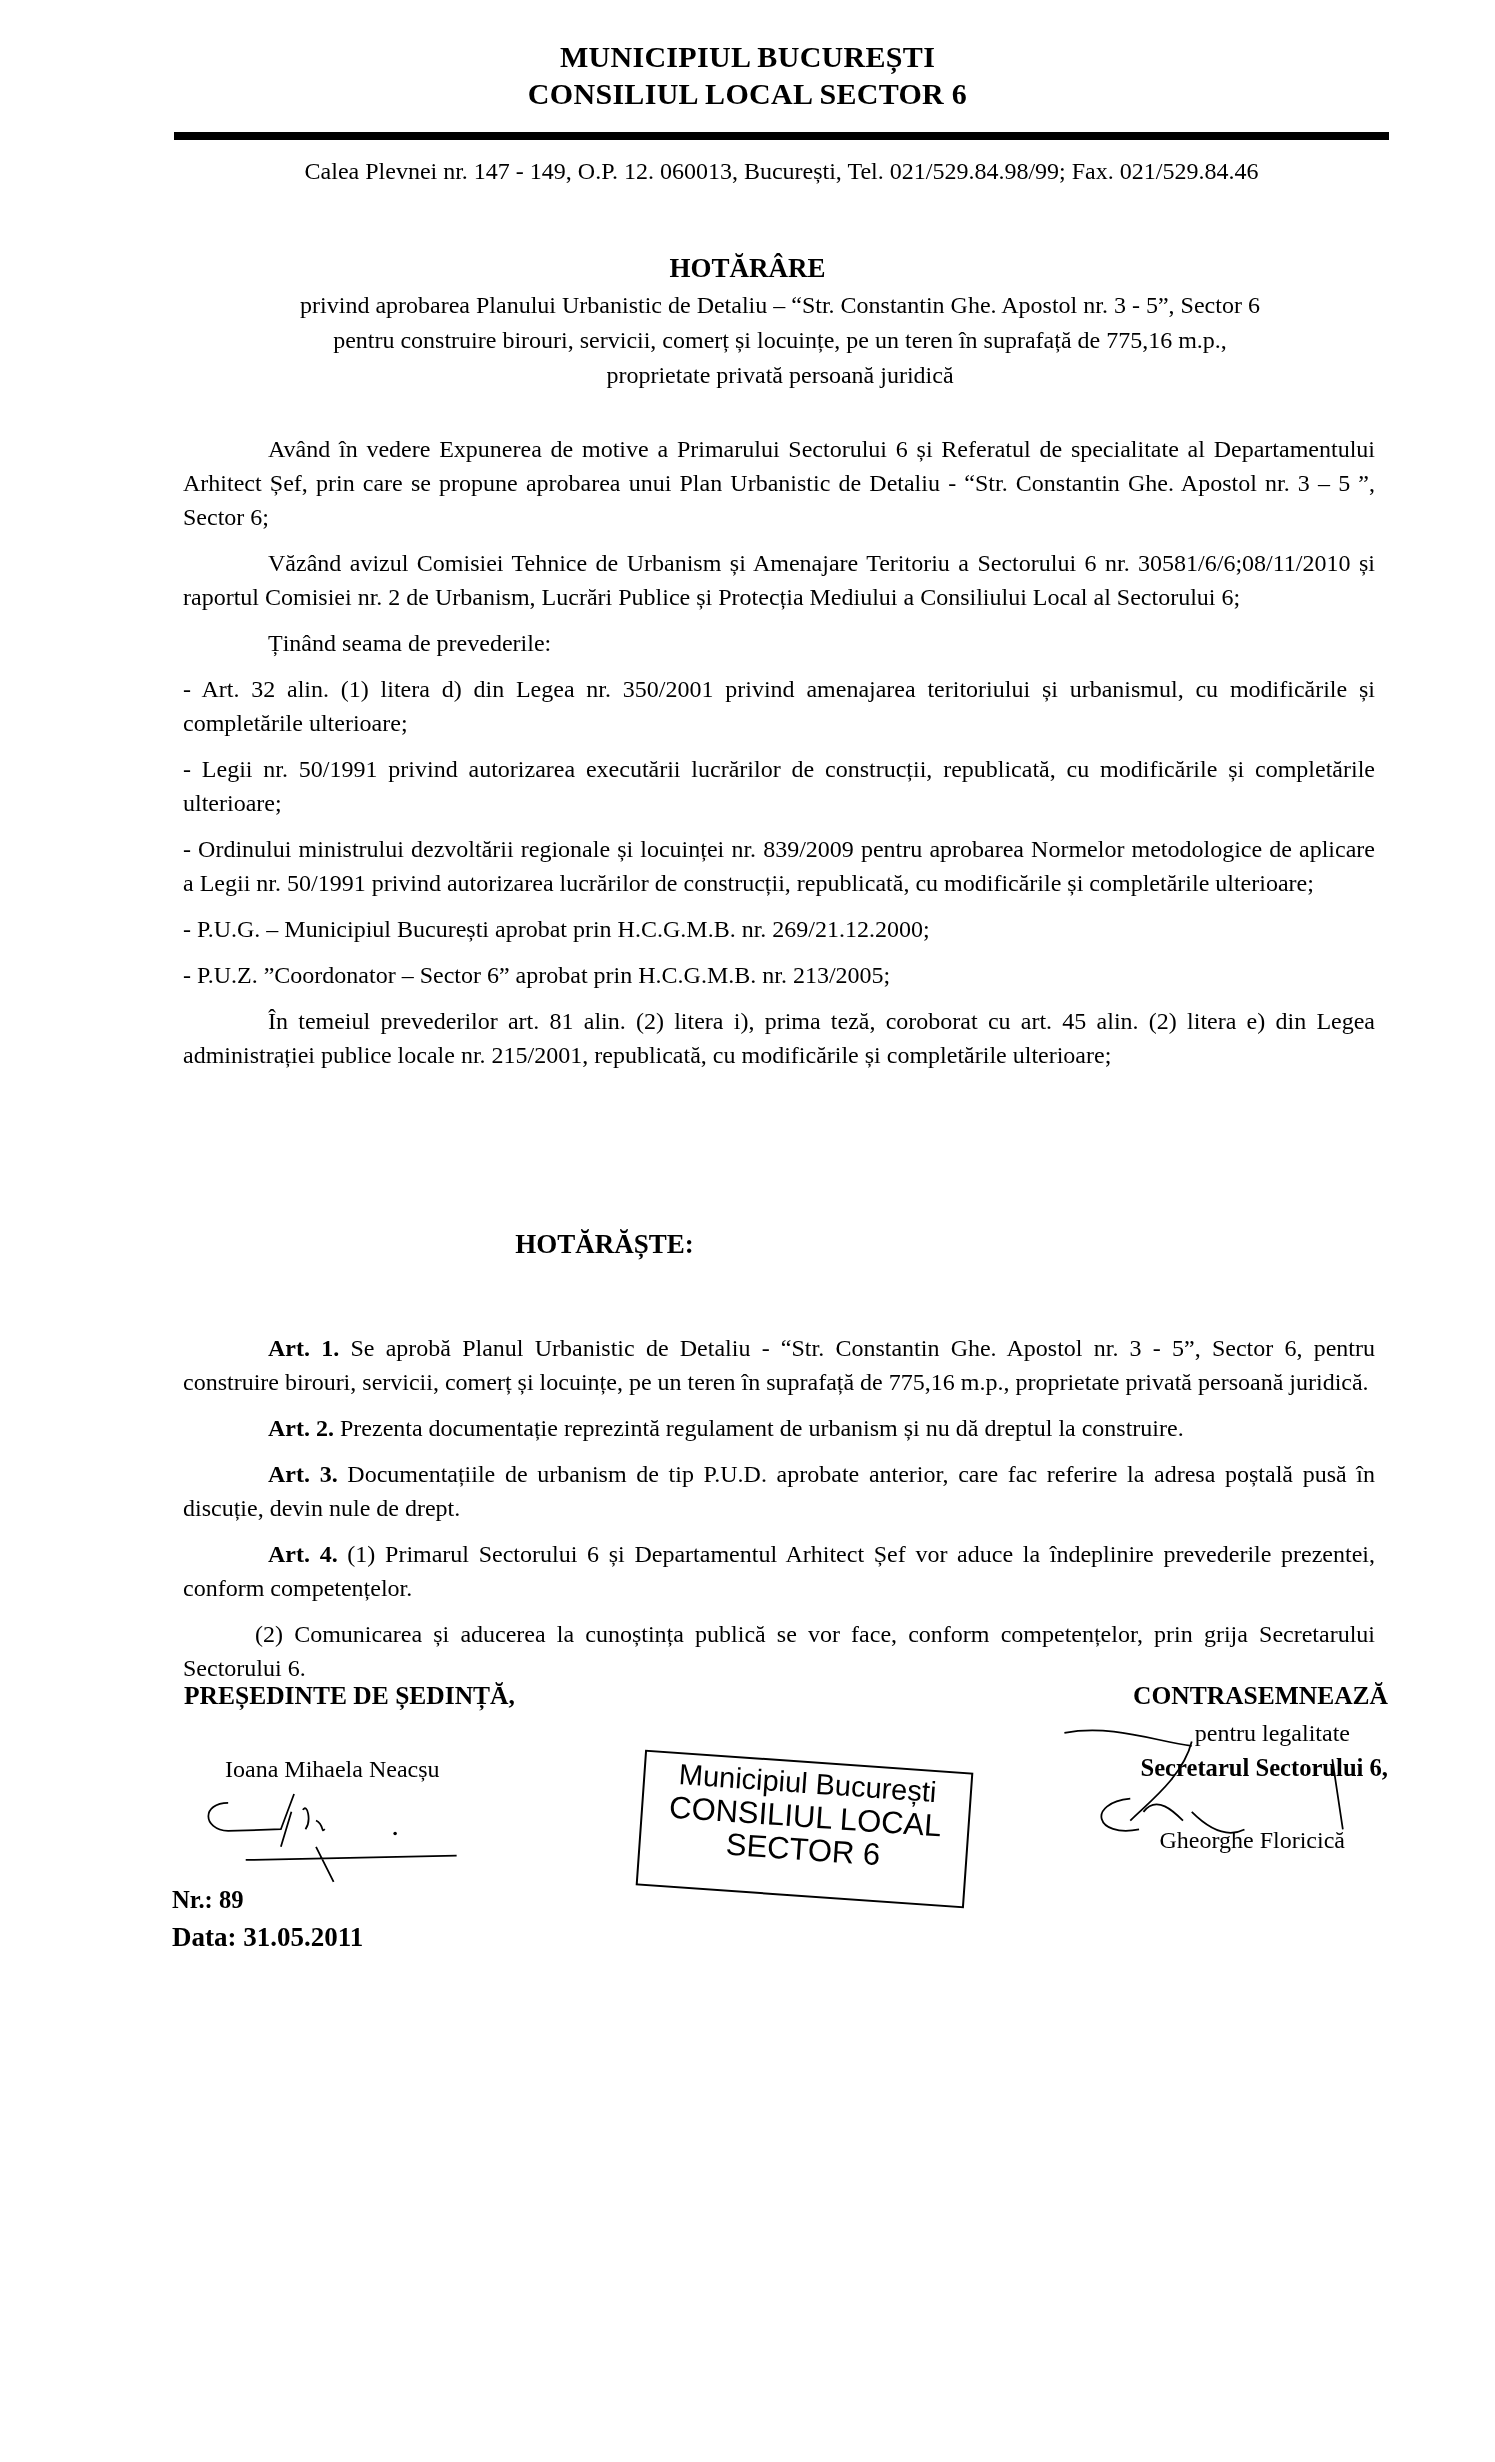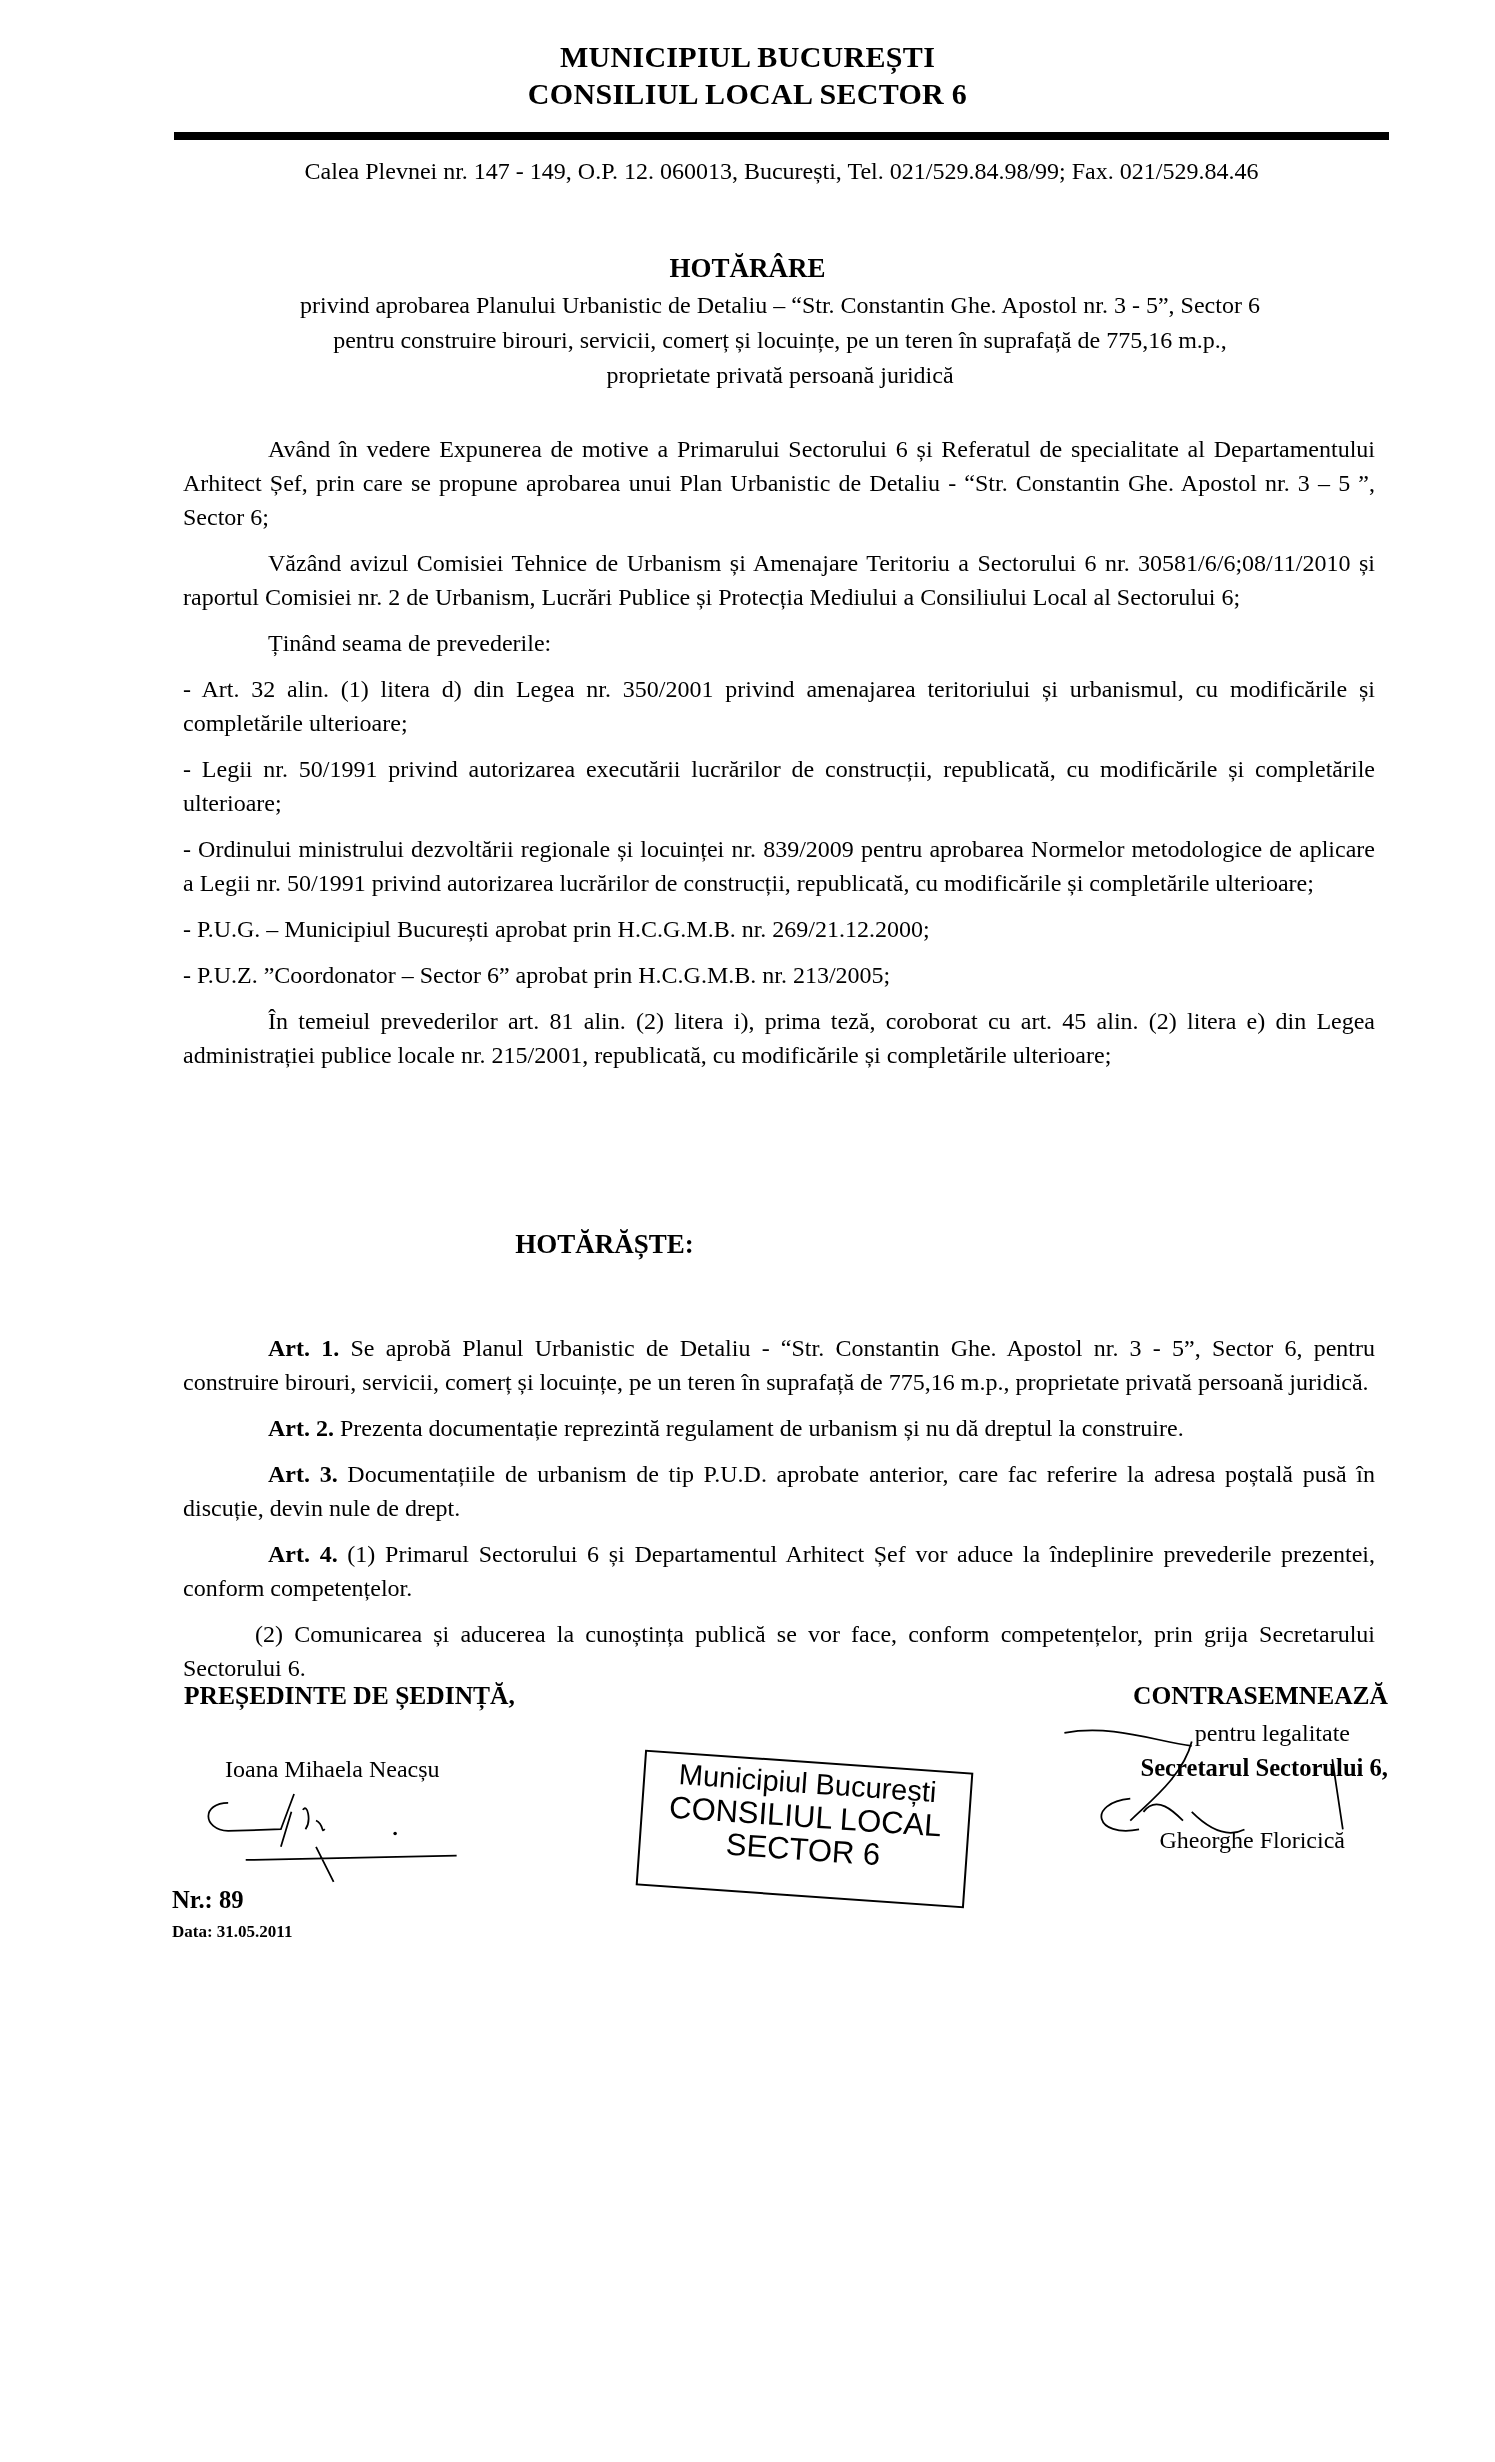--- a/index.html
+++ b/index.html
@@ -17,21 +17,21 @@
   .ind2 { text-indent:72px; }
   .hot { position:absolute; left:0; width:1209px; top:1229px; text-align:center; font-weight:bold; font-size:27px; }
   .b { font-weight:bold; }
   .sig-left-title { position:absolute; left:184px; top:1681px; font-weight:bold; font-size:25.5px; }
   .sig-right-title { position:absolute; right:107px; top:1681px; font-weight:bold; font-size:25.5px; }
   .sig-left-name { position:absolute; left:225px; top:1756px; font-size:24px; }
   .sig-right-line1 { position:absolute; right:145px; top:1720px; font-size:24px; }
   .sig-right-line2 { position:absolute; right:107px; top:1754px; font-weight:bold; font-size:24.6px; }
   .sig-right-name { position:absolute; right:150px; top:1827px; font-size:24px; }
   .nr { position:absolute; left:172px; top:1886px; font-weight:bold; font-size:24.6px; }
-  .data { position:absolute; left:172px; top:1922px; font-weight:bold; font-size:17px;text-align:center; }
+  .data { position:absolute; left:172px; top:1922px; font-weight:bold; font-size:27px;text-align:center; }
   .stamp { position:absolute; left:640px; top:1761px; width:325px; height:132px; border:2.6px solid #000;
            transform:rotate(4deg); font-family:"Liberation Sans","DejaVu Sans",sans-serif; text-align:center; line-height:33px; }
   .stamp div { font-size:31px; }
   .stamp .s1 { font-size:29px; margin-top:3.5px; }
   .signature { position:absolute; }
 </style>
 </head>
 <body>
 
 <div class="page">

